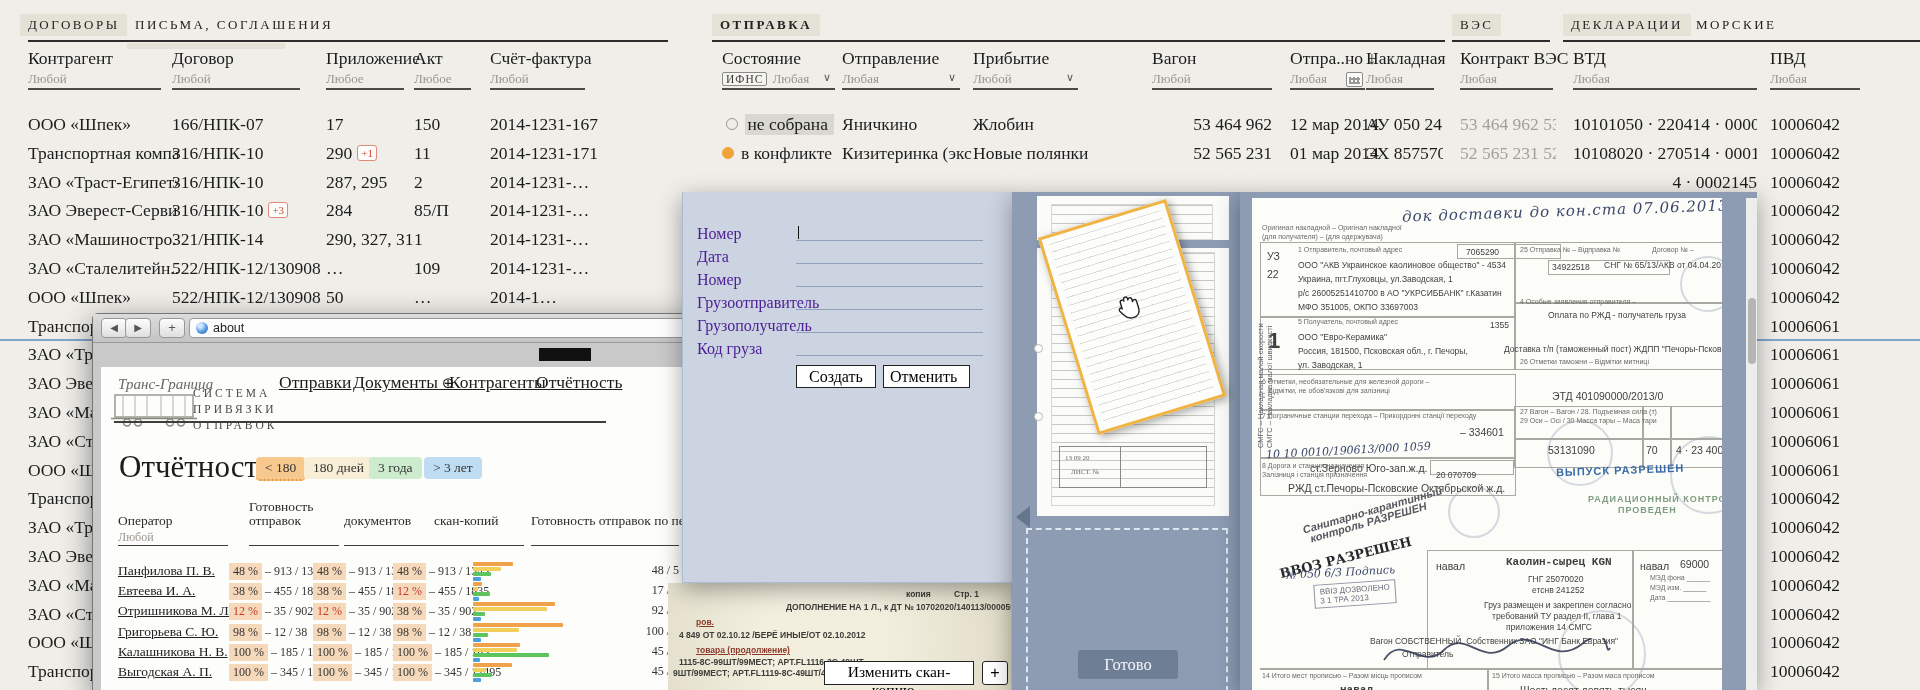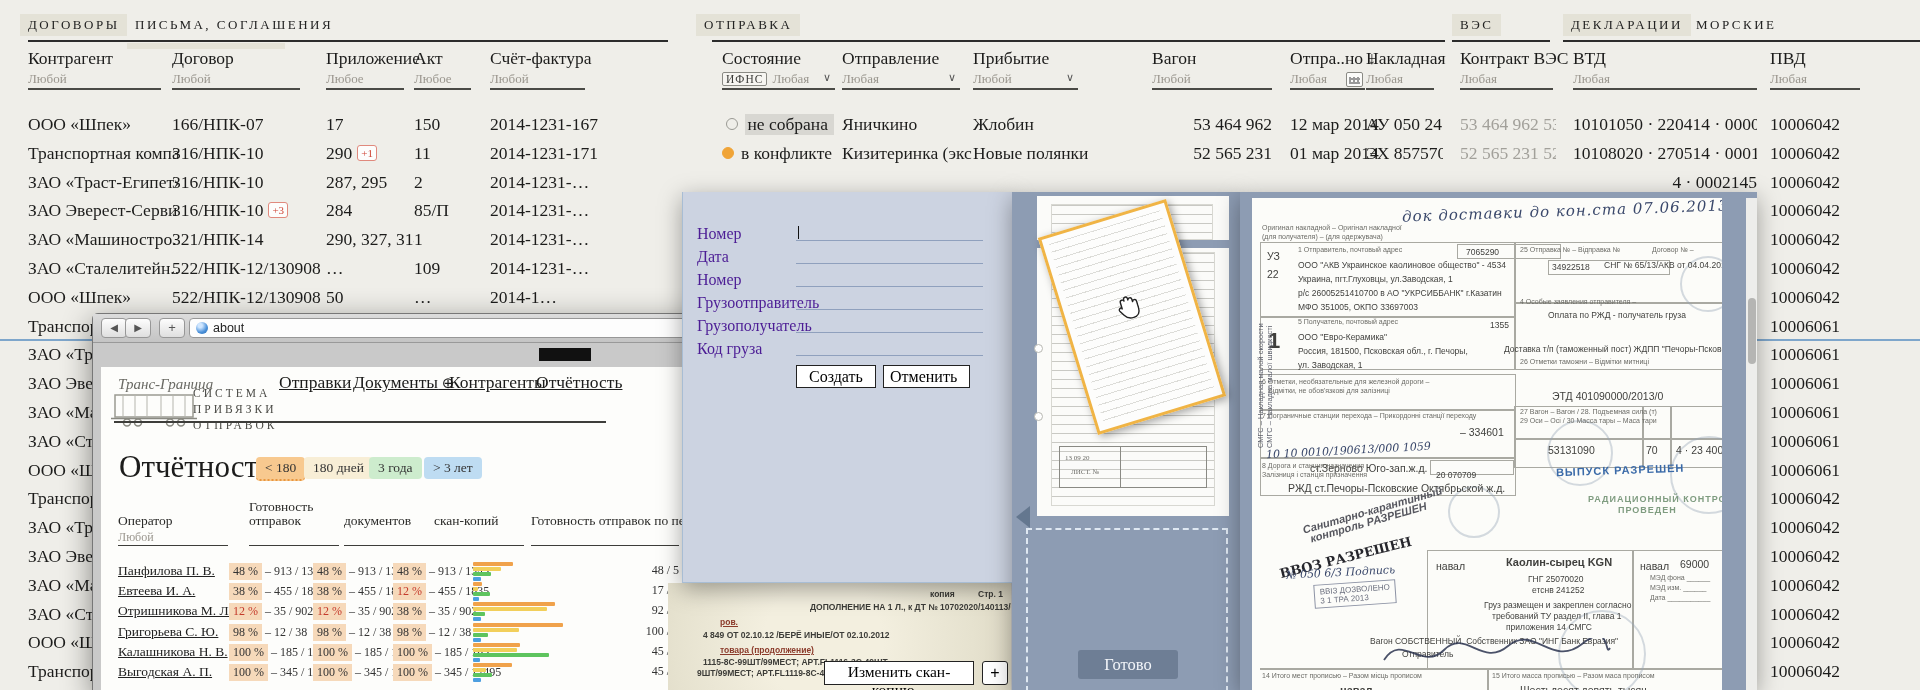--- a/index.html
+++ b/index.html
@@ -72,21 +72,21 @@
   .opname{position:absolute;font-size:13.5px;text-decoration:underline;color:#222;}
   .pctcell{position:absolute;font-size:12px;color:#333;white-space:nowrap;}
   .pct{display:inline-block;background:#f6d9ba;padding:1px 4px;}
   .pct.red{color:#c43a2b;}
   .bars{position:absolute;}
   .bars div{height:4px;margin-bottom:1px;border-radius:1px;}
   .pernum{position:absolute;font-size:12px;color:#333;text-align:right;width:40px;}
   #cream{position:absolute;left:567px;top:216px;width:345px;height:108px;
         background:radial-gradient(circle at 45% 55%,#f3efdf 0 30%,#e6e2cf 75%,#ddd8c4);
         font-family:"Liberation Sans",sans-serif;}
-  .crline{position:absolute;font-size:8.5px;font-weight:bold;color:#3c3c38;white-space:nowrap;margin-left:24px;}
+  .crline{position:absolute;font-size:8.5px;font-weight:bold;color:#3c3c38;white-space:nowrap;}
   .crline.link{color:#8b3a2a;text-decoration:underline;}
   #btn-change{position:absolute;left:723px;top:294px;width:150px;height:24px;background:#fff;
         border:1.5px solid #222;font-family:"Liberation Serif",serif;font-size:15.5px;}
   #btn-plus{position:absolute;left:881px;top:294px;width:26px;height:24px;background:#fff;
         border:1.5px solid #222;border-radius:3px;font-size:16px;}
   
   #overlay{position:absolute;left:682px;top:170px;width:1075px;height:520px;z-index:20;}
   #ov-titlebar{position:absolute;left:0;top:0;right:0;height:22px;
         background:linear-gradient(#eaf2fc,#cddff2);border:1px solid #a8bdd4;
         border-bottom:1px dotted #ffffff;box-shadow:0 1px 0 #b9cce2 inset;}
@@ -119,21 +119,21 @@
   #preview-panel{position:absolute;left:558px;top:22px;width:517px;height:498px;background:#8d9cb3;
         box-shadow:0 6px 22px rgba(0,0,0,.35);}
   #doc{position:absolute;left:12px;top:6px;width:470px;height:492px;background:#fcfcf9;
         font-family:"Liberation Sans",sans-serif;overflow:hidden;}
   #doc-scrollbar{position:absolute;right:0;top:6px;width:11px;height:492px;background:#ededeb;}
   #doc-thumb{position:absolute;left:1.5px;top:100px;width:8px;height:66px;background:#b5b5b3;border-radius:4px;}
   .dl{position:absolute;white-space:nowrap;color:#3f3f3c;}
   .dl.s{font-size:7px;color:#6b6b66;}
   .dl.n{font-size:8.5px;}
   .dl.n11{font-size:10.5px;}
-  .dl.n12b{font-size:11px;font-weight:bold;}
+  .dl.n12b{font-size:11px;font-weight:bold;font-family:Liberation Mono, monospace;}
   .dl.big{font-size:22px;font-weight:bold;}
   .dl.hand{font-family:"DejaVu Serif",serif;font-style:italic;font-size:15px;color:#3a486b;
         transform:rotate(-2deg);letter-spacing:1px;}
   .dl.hand2{font-family:"DejaVu Serif",serif;font-style:italic;font-size:11px;color:#3a486b;
         transform:rotate(-3deg);}
   .dl.stb{color:#3a6aa8;font-weight:bold;font-size:11px;letter-spacing:1px;transform:rotate(-2deg);}
   .dl.stg{color:#7f9c80;font-size:9px;font-weight:bold;letter-spacing:1px;}
   .dl.rot{font-size:11px;font-weight:bold;color:#55565e;transform:rotate(-16deg);font-style:italic;}
   .dl.rotb{font-size:13px;font-weight:bold;color:#26262c;transform:rotate(-14deg);
         font-family:"DejaVu Serif",serif;}
@@ -145,21 +145,21 @@
 </head>
 <body>
 
 <div id="app">
   <div id="tabs-layer">
       <div class="rule" style="left: 28px; width: 640px;"></div>
       <div class="tab active" style="left: 20px;">ДОГОВОРЫ</div>
       <div class="tab" style="left: 127px;">ПИСЬМА, СОГЛАШЕНИЯ</div>
       <div class="tab-underbar" style="left: 127px; width: 158px;"></div>
       <div class="rule" style="left: 712px; width: 733px;"></div>
-      <div class="tab active" style="left: 696px;">ОТПРАВКА</div>
+      <div class="tab active" style="left: 712px; font-weight: bold;">ОТПРАВКА</div>
       <div class="rule" style="left: 1452px; width: 98px;"></div>
       <div class="tab active" style="left: 1452px;">ВЭС</div>
       <div class="rule" style="left: 1563px; width: 357px;"></div>
       <div class="tab active" style="left: 1563px;">ДЕКЛАРАЦИИ</div>
       <div class="tab" style="left: 1688px;">МОРСКИЕ</div>
     </div>
   <div id="header-layer">
       <div class="colh" style="left: 28px;">Контрагент</div>
       <div class="colf" style="left: 28px;">Любой</div>
       <div class="colline" style="left: 28px; width: 133px;"></div>

